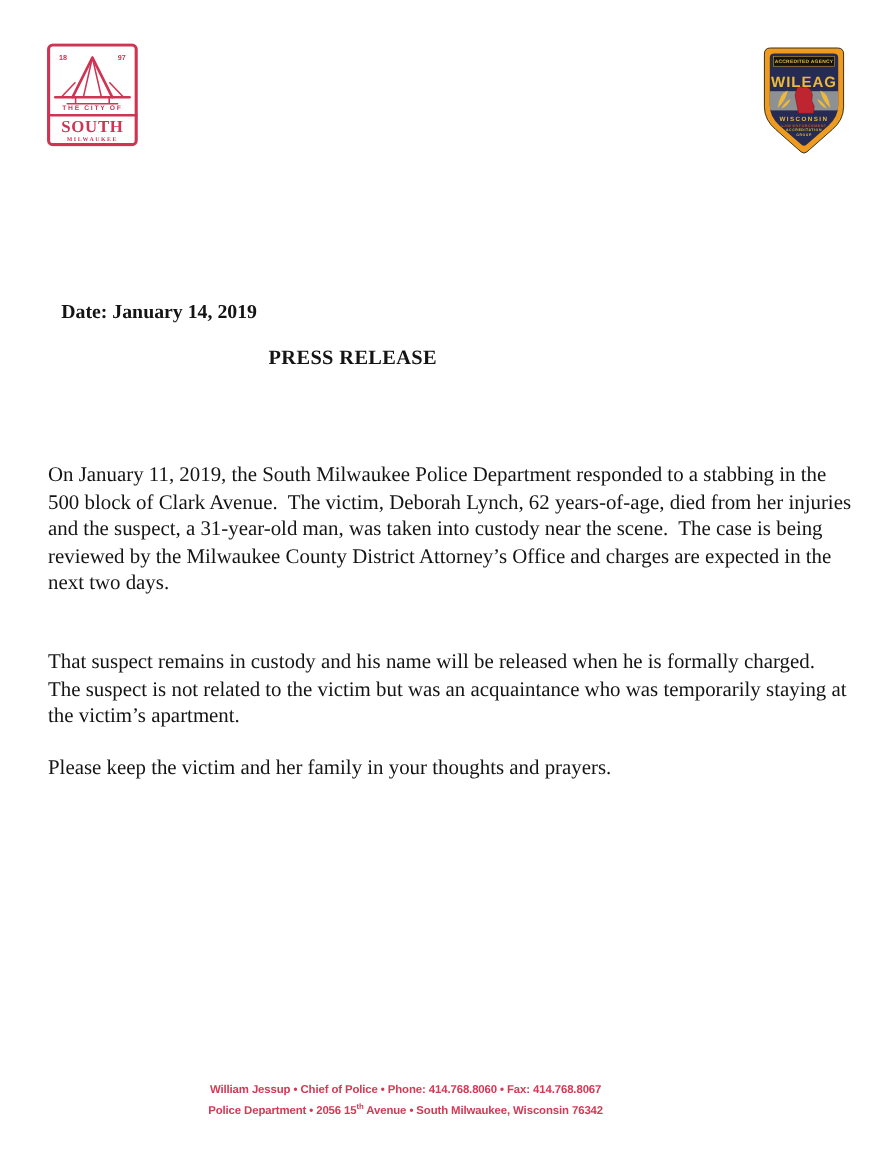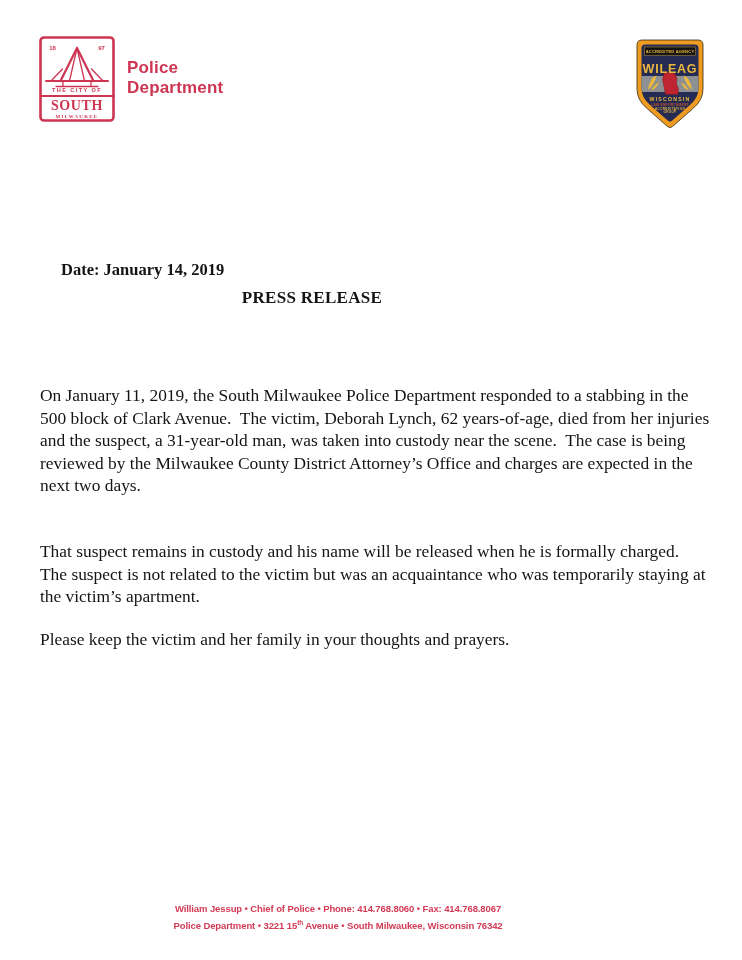--- a/index.html
+++ b/index.html
@@ -13,22 +13,22 @@
   .dept-name {
     position:absolute; left:127px; top:58px;
     font-family:"Liberation Sans", sans-serif; font-weight:bold;
     font-size:17px; line-height:20px; color:#cd3553; letter-spacing:0.2px;
   }
   .badge-svg { position:absolute; left:635px; top:39px; width:70px; height:93px; }
   .svg-sans  { font-family:"Liberation Sans", sans-serif; font-weight:bold; }
   .svg-serif { font-family:"Liberation Serif", serif; font-weight:bold; }
 
   
-  .date-line { position:absolute; left:48px; top:247px; margin:13px; font-weight:bold; font-size:16.5px; }
-  .doc-title { position:absolute; left:18px; width:588px; top:288px; margin:0; text-align:center;
+  .date-line { position:absolute; left:48px; top:247px; margin:3px; font-weight:bold; font-size:16.5px; }
+  .doc-title { position:absolute; left:0; width:588px; top:288px; margin:0; text-align:center;
                font-weight:bold; font-size:17px; letter-spacing:0.3px; }
   .re-line   { position:absolute; left:42px; top:328px; margin:0; font-weight:bold; font-size:16.5px; }
 
   .body-par  { position:absolute; left:40px; width:670px; margin:0;
                font-size:17.4px; line-height:22.6px; white-space:pre-wrap; }
   .par-0 { top:384px; }
   .par-1 { top:540px; }
   .par-2 { top:628px; }
 
   
@@ -58,24 +58,20 @@
     </g>
     <g text-anchor="middle" fill="#cd3553">
       <text class="svg-sans" x="13.5" y="14" font-size="6">18</text>
       <text class="svg-sans" x="62.5" y="14" font-size="6">97</text>
       <text class="svg-sans" x="38" y="56" font-size="5.6" letter-spacing="1.4">THE CITY OF</text>
       <text class="svg-serif" x="38" y="74" font-size="14" letter-spacing="0.6">SOUTH</text>
       <text class="svg-serif" x="38" y="81.5" font-size="4.9" letter-spacing="1.3">MILWAUKEE</text>
     </g>
   </svg>
 
-  <div class="dept-name">
-    <div>Police</div>
-    <div>Department</div>
-  </div>
 
   <svg class="badge-svg" viewBox="0 0 70 93">
     <path d="M7 1 H63 Q68 1 68 6 V50 Q68 61 58.5 69 L37.5 87.5 Q35 89.7 32.5 87.5 L11.5 69 Q2 61 2 50 V6 Q2 1 7 1 Z" stroke="#332a14" stroke-width="0.8" fill="#ef9b1f"></path>
     <path id="innerShield" d="M10.5 5.5 H59.5 Q63.5 5.5 63.5 9 V49 Q63.5 58.5 55.5 65.5 L37 81.7 Q35 83.4 33 81.7 L14.5 65.5 Q6.5 58.5 6.5 49 V9 Q6.5 5.5 10.5 5.5 Z" fill="#252b52"></path>
     <clipPath id="shieldClip">
         <use href="#innerShield"></use>
       </clipPath>
     <g clip-path="url(#shieldClip)">
       <rect x="6" y="37" width="58" height="16" fill="#8e9193"></rect>
       <g fill="#ecb83d">
@@ -99,16 +95,16 @@
 
   <p class="date-line">Date: January 14, 2019</p>
   <p class="doc-title">PRESS RELEASE</p>
 
   <p class="body-par par-0">On January 11, 2019, the South Milwaukee Police Department responded to a stabbing in the 500 block of Clark Avenue.  The victim, Deborah Lynch, 62 years-of-age, died from her injuries and the suspect, a 31-year-old man, was taken into custody near the scene.  The case is being reviewed by the Milwaukee County District Attorney’s Office and charges are expected in the next two days.</p>
   <p class="body-par par-1">That suspect remains in custody and his name will be released when he is formally charged.  The suspect is not related to the victim but was an acquaintance who was temporarily staying at the victim’s apartment.</p>
   <p class="body-par par-2">Please keep the victim and her family in your thoughts and prayers.</p>
 
   <div class="page-footer">
     <div>William Jessup • Chief of Police • Phone: 414.768.8060 • Fax: 414.768.8067</div>
-    <div><span>Police Department • 3221 15</span><sup>th</sup><span> Avenue • South Milwaukee, Wisconsin 76342</span></div>
+    <div><span>Police Department • 2056 15</span><sup>th</sup><span> Avenue • South Milwaukee, Wisconsin 76342</span></div>
   </div>
 
 </div>
 
 </body></html>

